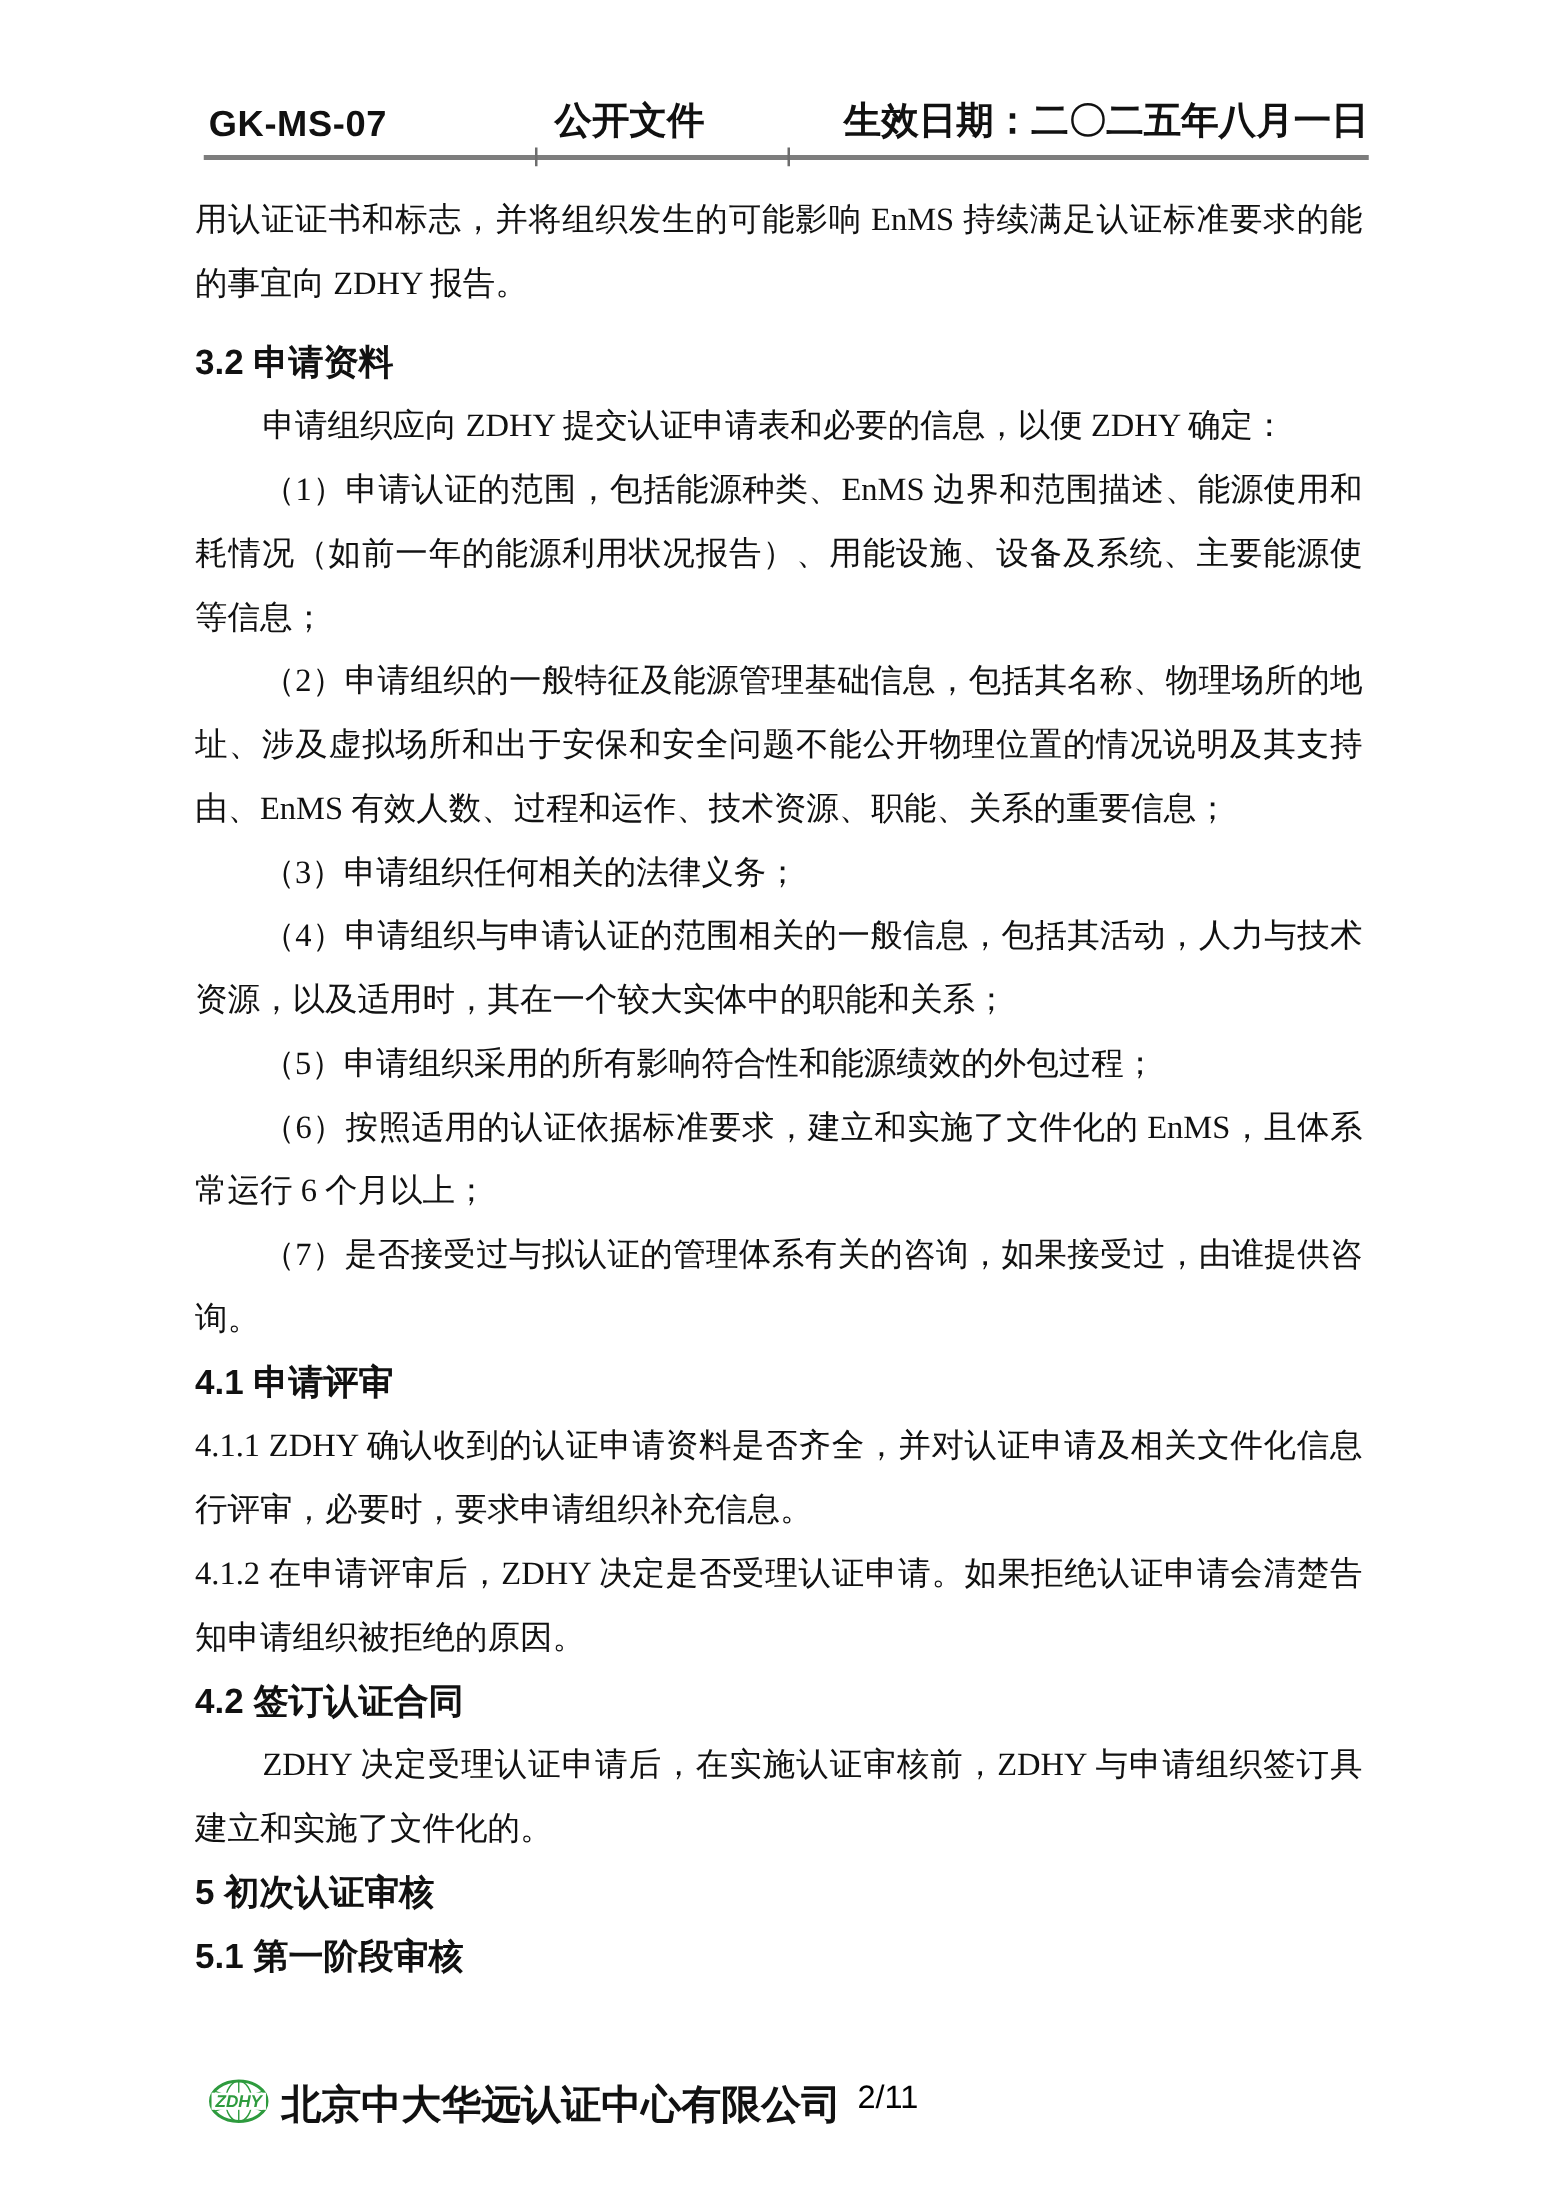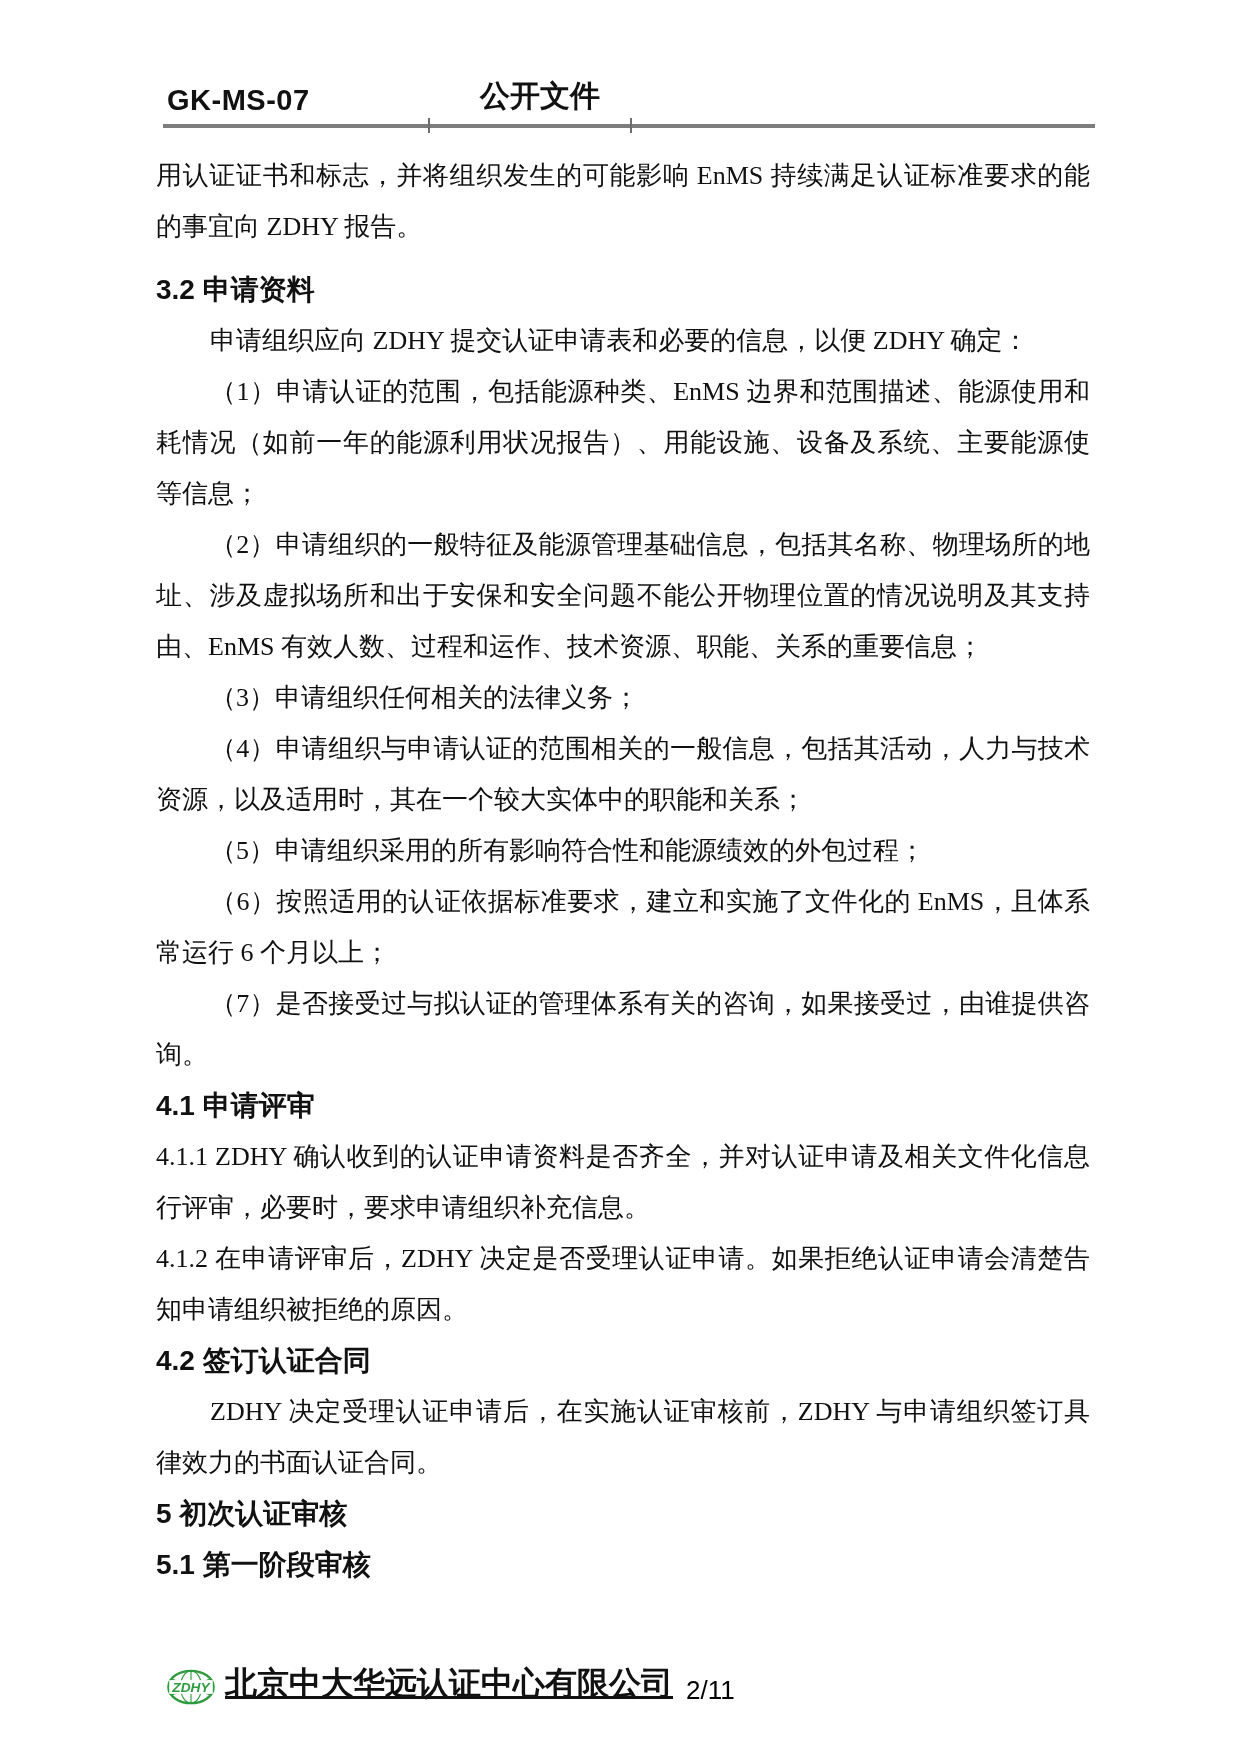--- a/index.html
+++ b/index.html
@@ -36,36 +36,36 @@
   .ln.fill{text-align:justify;text-align-last:justify;}
   .ln.ind{text-indent:54px;}
   .ln.hd{
     font-family:"Liberation Sans","DejaVu Sans",sans-serif;
     font-weight:bold;font-size:28px;
   }
   .ln.extra-top{margin-top:12px;}
   
   .footer{
     position:absolute;left:166px;top:1662px;width:930px;height:44px;
-    display:flex;align-items:flex-end;
+    display:flex;align-items:flex-start;
     font-family:"Liberation Sans","DejaVu Sans",sans-serif;
-    text-decoration:underline;
   }
   .logo{width:50px;height:38px;flex:0 0 auto;}
   .company{margin-left:9px;font-size:32px;font-weight:bold;color:#111;white-space:nowrap;}
   .page-num{position:absolute;left:520px;font-size:26px;color:#000000;}
 </style>
 </head>
 <body>
 
 <div class="page">
 
   <div class="header">
     <div class="h-cell h-code">GK-MS-07</div>
     <div class="h-cell h-type">公开文件</div>
+    <div class="h-cell h-date">生效日期：二〇二五年八月一日</div>
     <div class="h-tick t1"></div>
     <div class="h-tick t2"></div>
   </div>
 
   <div class="doc-body">
     <div class="ln fill">用认证证书和标志，并将组织发生的可能影响 EnMS 持续满足认证标准要求的能力</div>
     <div class="ln">的事宜向 ZDHY 报告。</div>
     <div class="ln hd extra-top">3.2 申请资料</div>
     <div class="ln ind">申请组织应向 ZDHY 提交认证申请表和必要的信息，以便 ZDHY 确定：</div>
     <div class="ln ind fill">（1）申请认证的范围，包括能源种类、EnMS 边界和范围描述、能源使用和消</div>
@@ -82,21 +82,21 @@
     <div class="ln">常运行 6 个月以上；</div>
     <div class="ln ind fill">（7）是否接受过与拟认证的管理体系有关的咨询，如果接受过，由谁提供咨</div>
     <div class="ln">询。</div>
     <div class="ln hd">4.1 申请评审</div>
     <div class="ln fill">4.1.1 ZDHY 确认收到的认证申请资料是否齐全，并对认证申请及相关文件化信息进</div>
     <div class="ln">行评审，必要时，要求申请组织补充信息。</div>
     <div class="ln fill">4.1.2 在申请评审后，ZDHY 决定是否受理认证申请。如果拒绝认证申请会清楚告</div>
     <div class="ln">知申请组织被拒绝的原因。</div>
     <div class="ln hd">4.2 签订认证合同</div>
     <div class="ln ind fill">ZDHY 决定受理认证申请后，在实施认证审核前，ZDHY 与申请组织签订具有法</div>
-    <div class="ln">律效力的书面认证合同。</div>
+    <div class="ln">建立和实施了文件化的。</div>
     <div class="ln hd">5 初次认证审核</div>
     <div class="ln hd">5.1 第一阶段审核</div>
   </div>
 
   <div class="footer">
     <svg class="logo" viewBox="0 0 62 46" xmlns="http://www.w3.org/2000/svg">
       <ellipse cx="31" cy="23" rx="28" ry="20" fill="none" stroke="#2e9b3e" stroke-width="3"></ellipse>
       <ellipse cx="31" cy="23" rx="13" ry="20" fill="none" stroke="#2e9b3e" stroke-width="1.4"></ellipse>
       <line x1="31" y1="3" x2="31" y2="43" stroke="#2e9b3e" stroke-width="1.4"></line>
       <path d="M7,13 Q31,23 55,13" fill="none" stroke="#2e9b3e" stroke-width="1.4"></path>

